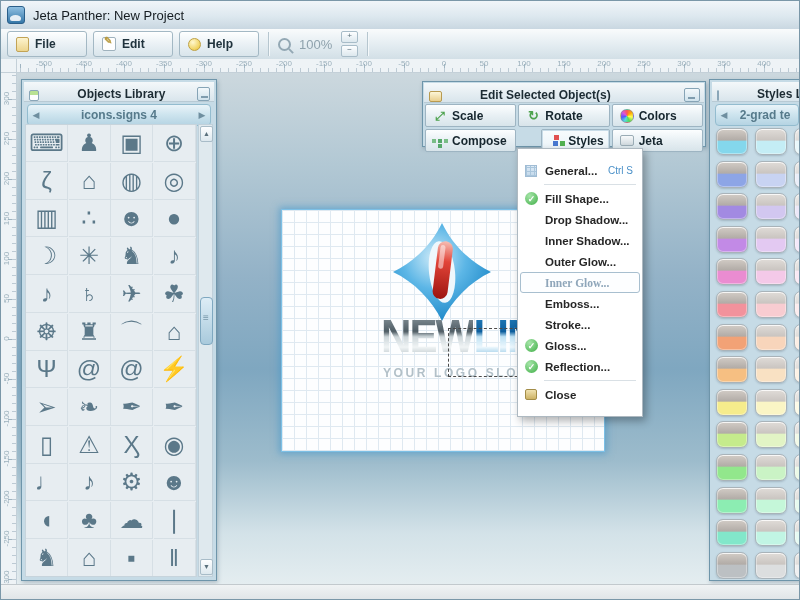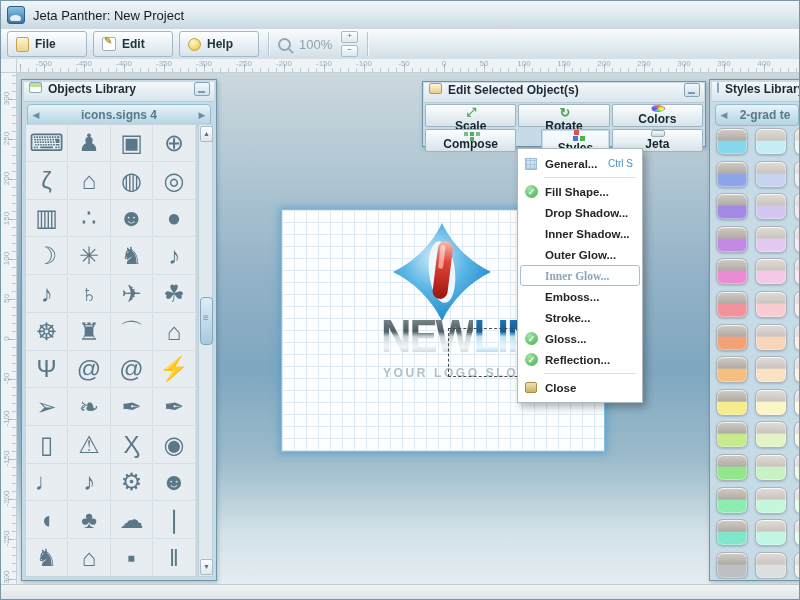--- a/index.html
+++ b/index.html
@@ -43,51 +43,51 @@
     background-image:repeating-linear-gradient(90deg,#dfe9f1 0 1px,transparent 1px 12px),repeating-linear-gradient(0deg,#dfe9f1 0 1px,transparent 1px 12px);
     border:1px solid #7cc0e6;box-shadow:0 0 7px 2px rgba(70,150,200,.6);}
   #logo-svg{position:absolute;left:110px;top:12px;}
   #brand{position:absolute;left:99px;top:103px;white-space:nowrap;font-weight:bold;font-size:43px;letter-spacing:-2px;line-height:1;transform:scale(.98,1.08);transform-origin:left top;}
   .word1{background:linear-gradient(180deg,#99a5ab 0%,#4e5c64 42%,#cdd6da 52%,#f0f4f5 72%,#9fabb2 100%);-webkit-background-clip:text;background-clip:text;color:transparent;}
   .word2{background:linear-gradient(180deg,#2a88c4 0%,#0d5f9e 42%,#bfe2f4 52%,#ecf7fd 72%,#5ba9d4 100%);-webkit-background-clip:text;background-clip:text;color:transparent;}
   #slogan{position:absolute;left:101px;top:156px;font-size:12px;letter-spacing:2.6px;color:#b2c0c8;font-weight:bold;white-space:nowrap;}
   #selbox{position:absolute;left:166px;top:118px;width:83px;height:47px;border:1px dashed #4a4a4a;}
   
   .panel{position:absolute;border:1px solid #6e95aa;background:#c6dbe6;box-shadow:1px 2px 4px rgba(30,60,80,.25);box-sizing:border-box;}
-  .phead{height:19px;display:flex;align-items:flex-start;background:linear-gradient(180deg,#f4f8fa,#d9e5ec);border-bottom:1px solid #b8cad4;}
+  .phead{height:19px;display:flex;align-items:flex-end;background:linear-gradient(180deg,#f4f8fa,#d9e5ec);border-bottom:1px solid #b8cad4;gap:32px;}
   .phead .pt{font-size:12px;font-weight:bold;color:#1c2b33;white-space:nowrap;}
   .ph-ico{width:13px;height:11px;margin:0 6px 0 5px;border:1px solid #8aa6b8;border-radius:2px;background:linear-gradient(180deg,#b9e294 0 4px,#fdfeff 4px);box-sizing:border-box;}
   .ph-ico.note{background:linear-gradient(180deg,#fdf6d8,#e9cf8e);border-color:#b89a50;}
   .minbtn{margin-left:auto;margin-right:4px;width:14px;height:12px;border:1px solid #86a4b6;border-radius:2px;background:linear-gradient(180deg,#f2f8fb,#cfe2ec);position:relative;}
   .minbtn:after{content:"";position:absolute;left:3px;bottom:2px;width:7px;height:2px;background:#7e9cae;}
   .pnav{height:20px;margin:2px 3px;border:1px solid #93bccf;border-radius:4px;background:linear-gradient(180deg,#eaf4f9 0%,#cfe5ef 45%,#b5d4e3 100%);display:flex;align-items:center;overflow:hidden;}
   .pnav .arrow{width:16px;text-align:center;font-size:9px;color:#6f8fa0;}
   .pnav .cat{flex:1;text-align:center;font-size:12px;font-weight:bold;color:#567a8b;white-space:nowrap;}
   
   #objlib{left:4px;top:6px;width:196px;height:502px;padding:2px;}
   #objgrid{position:absolute;left:3px;top:44px;width:172px;height:453px;background:#e7edf1;overflow:hidden;border:1px solid #c7d4dc;box-sizing:border-box;}
   .ocell{position:absolute;width:42px;height:37px;border-right:1px solid #d6dfe5;border-bottom:1px solid #d6dfe5;display:flex;align-items:center;justify-content:center;font-size:24px;color:#5b7889;box-sizing:border-box;}
   #oscroll{position:absolute;right:3px;top:44px;width:15px;height:453px;background:#dfe9ee;border:1px solid #c0d0da;box-sizing:border-box;}
   .sarrow{position:absolute;left:1px;width:11px;height:14px;border:1px solid #a8bcc8;border-radius:2px;background:linear-gradient(180deg,#fdfeff,#dde8ee);font-size:7px;color:#5a707c;text-align:center;line-height:13px;}
   #othumb{position:absolute;left:1px;top:172px;width:11px;height:46px;border:1px solid #7fa8c0;border-radius:4px;background:linear-gradient(180deg,#ddedf6,#a9cadc);}
   #othumb:after{content:"≡";position:absolute;left:2px;top:14px;font-size:10px;color:#7897a8;}
   
   #editpanel{left:405px;top:8px;width:284px;height:66px;padding:1px;}
   #editbtns{position:absolute;left:2px;top:22px;right:2px;display:grid;grid-template-columns:1fr 1fr 1fr;gap:2px;}
-  .ebtn{height:21px;border:1px solid #9db4c2;border-radius:2px;background:linear-gradient(180deg,#fcfeff 0%,#e8f0f4 50%,#d8e4ea 100%);display:flex;align-items:center;font-size:12px;font-weight:bold;color:#16262e;flex-direction:column;}
+  .ebtn{height:21px;border:1px solid #9db4c2;border-radius:2px;background:linear-gradient(180deg,#fcfeff 0%,#e8f0f4 50%,#d8e4ea 100%);display:flex;align-items:center;font-size:12px;font-weight:bold;color:#16262e;}
   .ebtn.active{background:linear-gradient(180deg,#f7fbfd,#eaf3f8);box-shadow:0 0 0 1px #c8dce8 inset;margin-left:23px;}
   .bicon{width:14px;height:14px;margin:0 5px 0 7px;display:inline-flex;align-items:center;justify-content:center;position:relative;}
   .ic-scale:before{content:"⤢";color:#4ea34e;font-size:12px;font-weight:bold;}
   .ic-rotate:before{content:"↻";color:#4ea34e;font-size:13px;font-weight:bold;}
   .ic-colors{border-radius:50%;width:12px;height:12px;background:conic-gradient(#f55,#fa0,#ff5,#5d5,#5dd,#55f,#d5d,#f55);border:1px solid rgba(120,140,150,.5);}
   .ic-compose:before{content:"";width:4px;height:4px;background:#56a86a;box-shadow:6px 0 0 #79bd87,-6px 0 0 #79bd87,0 5px 0 #56a86a;}
   .ic-styles:before{content:"";width:5px;height:5px;background:#e05050;box-shadow:-1px 6px 0 #4878d0,6px 6px 0 #50b050;margin-bottom:6px;}
   .ic-text{width:12px;height:9px;border:1px solid #9aacb5;border-radius:2px;background:linear-gradient(#f8fafb,#cfd8dd);}
   
-  #stylesmenu{position:absolute;left:500px;top:75px;width:124px;background:#fff;border:1px solid #aeb9c1;box-shadow:3px 4px 8px rgba(0,0,0,.3);padding:4px 0;z-index:30;}
+  #stylesmenu{position:absolute;left:500px;top:75px;width:124px;background:#fff;border:1px solid #aeb9c1;box-shadow:3px 4px 8px rgba(0,0,0,.3);padding:11px 0;z-index:30;}
   .mi{display:flex;align-items:center;height:17px;padding:1px 4px 1px 4px;margin:0 2px;font-size:11.5px;font-weight:bold;color:#262626;border:1px solid transparent;border-radius:3px;}
   .mi.focused{color:#8fa6ba;border-color:#a8bfcf;background:#fdfeff;font-family:Liberation Serif, serif;}
   .mi .mic{width:20px;display:inline-flex;align-items:center;justify-content:flex-start;flex:none;}
   .mi .lbl{white-space:nowrap;}
   .mi .sc{margin-left:auto;font-size:10px;font-weight:normal;color:#4a90c8;padding-right:2px;}
   .mi-grid{width:12px;height:12px;border:1px solid #a0bcd4;box-sizing:border-box;background-image:repeating-linear-gradient(90deg,#aac6dc 0 1px,transparent 1px 4px),repeating-linear-gradient(0deg,#aac6dc 0 1px,transparent 1px 4px),linear-gradient(#ddeaf6,#c2d8ea);}
   .mi-check{width:13px;height:13px;border-radius:50%;background:radial-gradient(circle at 35% 30%,#a6e5a9,#3fae46);color:#fff;font-size:9px;font-weight:bold;display:flex;align-items:center;justify-content:center;}
   .mi-close{width:12px;height:11px;border:1px solid #a38d48;border-radius:2px;background:linear-gradient(#f0e2b0,#cdb264);box-sizing:border-box;}
   .menu-sep{height:1px;background:#d9e0e5;margin:3px 6px 3px 26px;}
   

